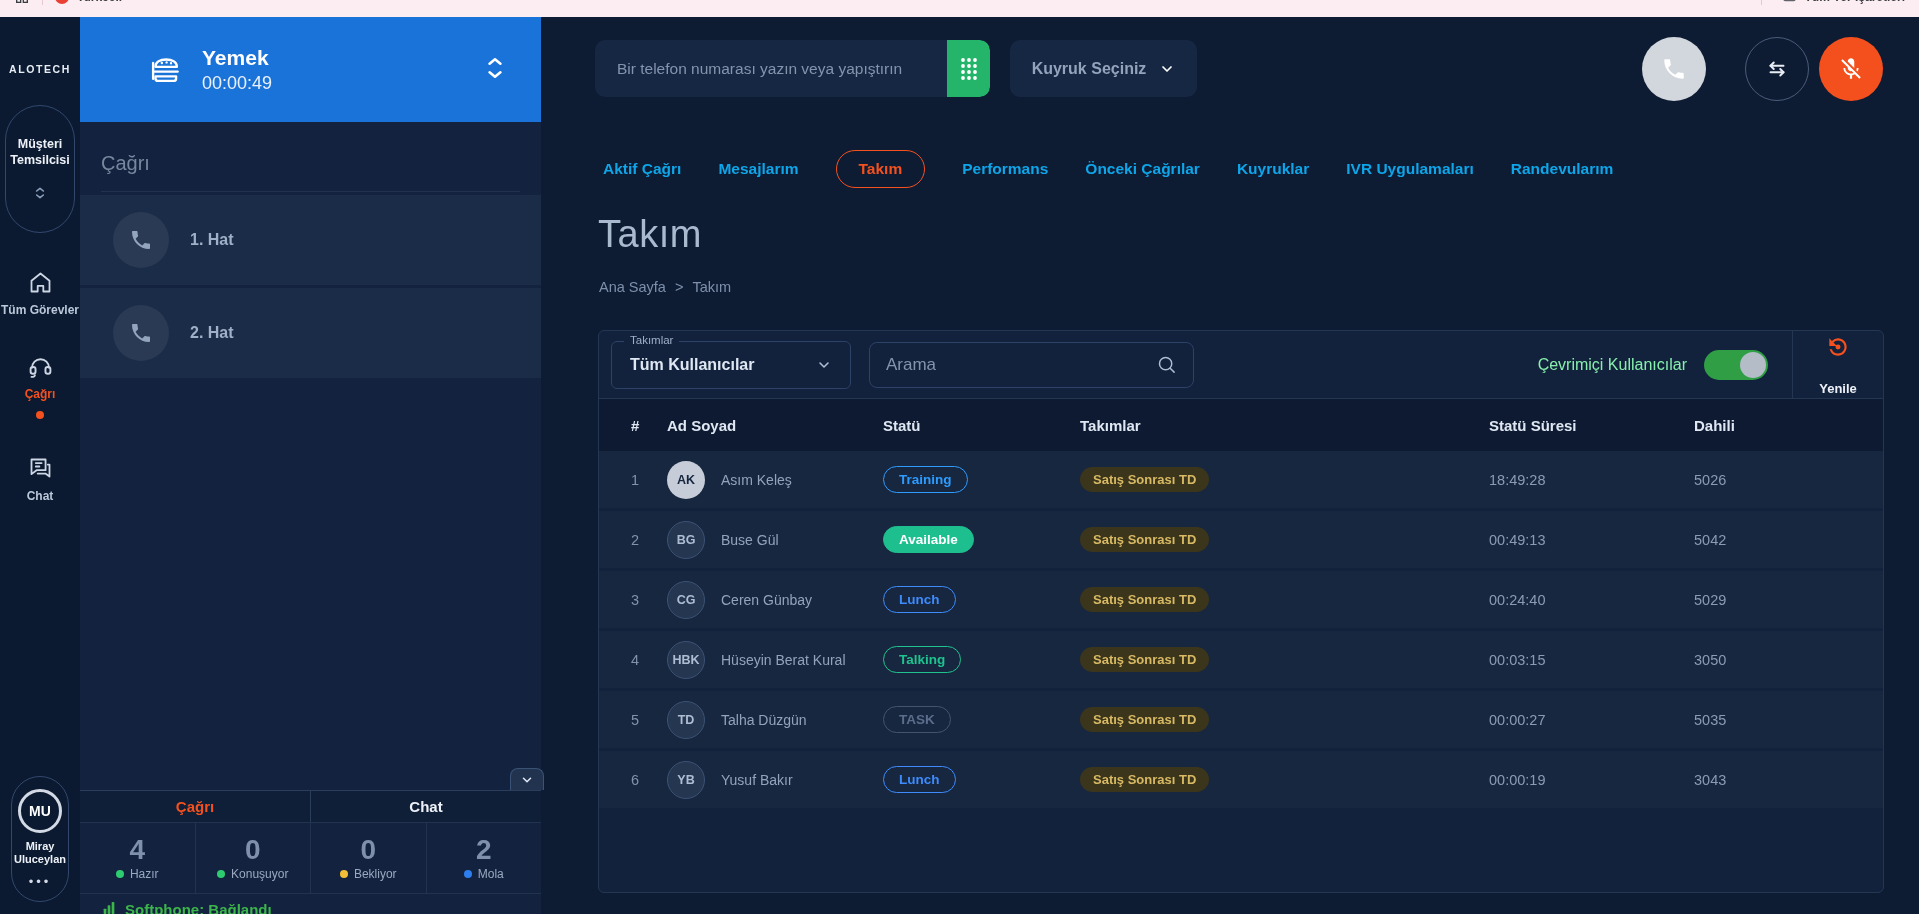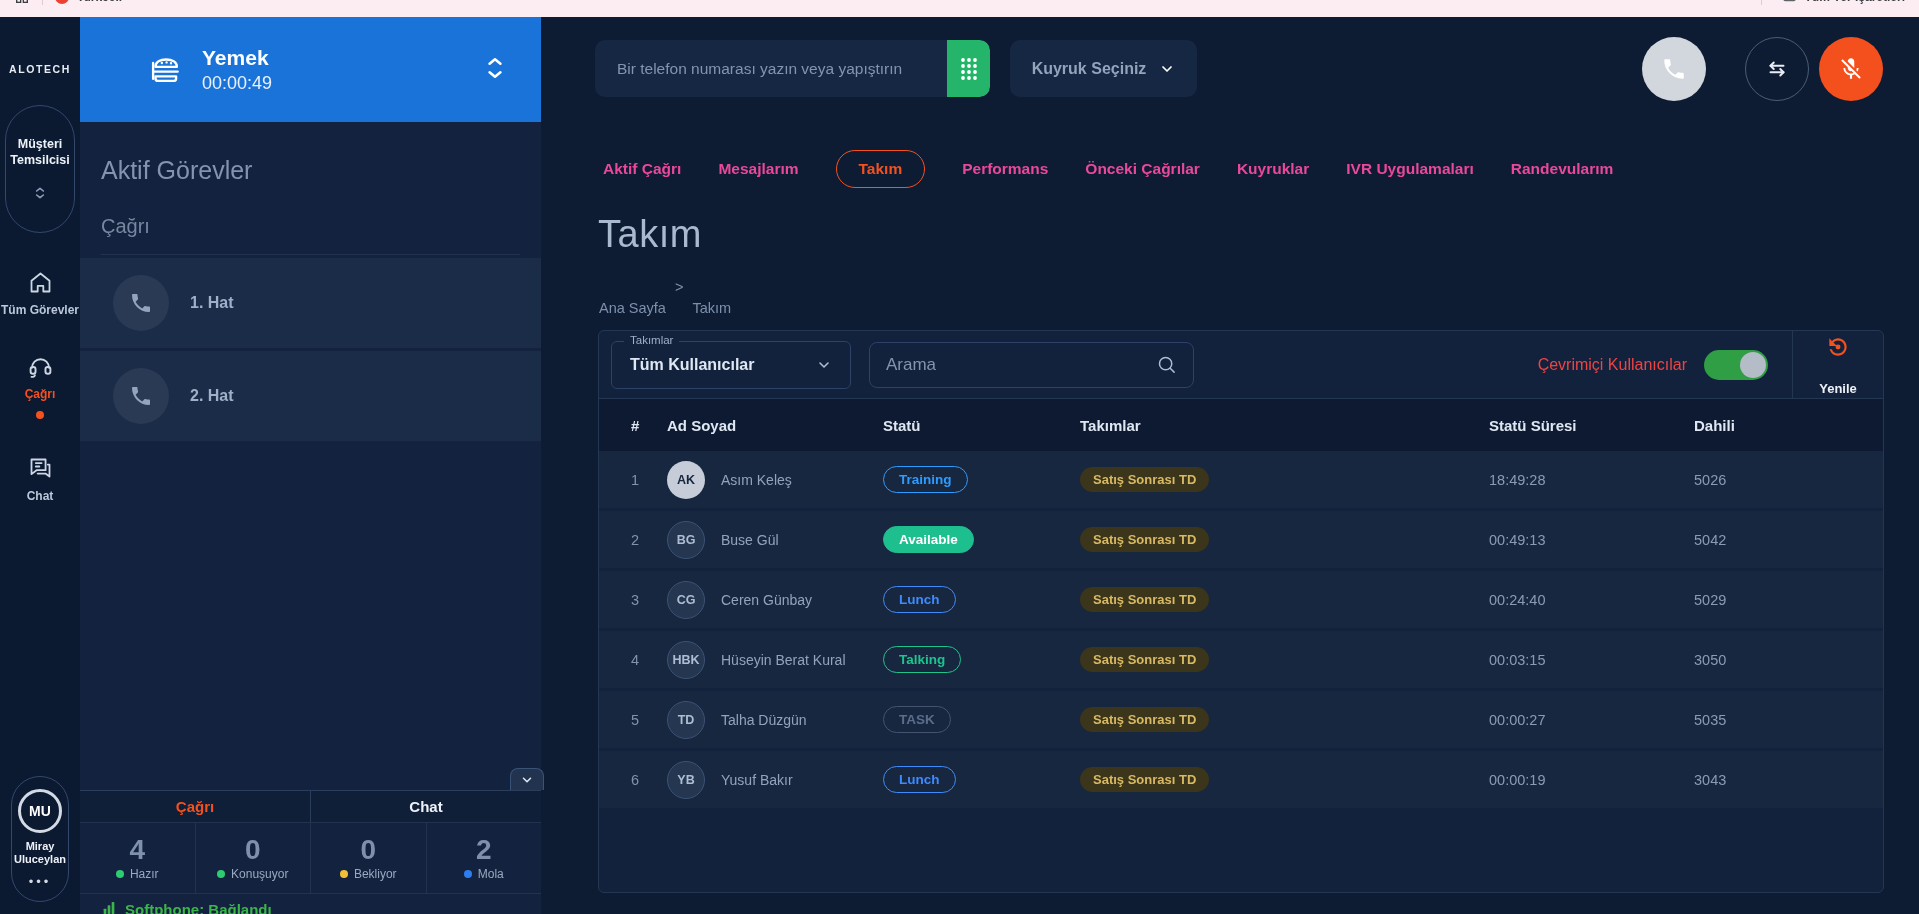--- a/index.html
+++ b/index.html
@@ -120,50 +120,50 @@
   .ctl { width:64px; height:64px; border-radius:50%; display:flex; align-items:center;
     justify-content:center; cursor:pointer; border:none; }
   .ctl svg { width:26px; height:26px; }
   .ctl-phone { background:#d2d6dd; color:#fff; }
   .ctl-transfer { background:transparent; border:1px solid #4a5c79; color:#e8edf4;
     margin-left:39px; }
   .ctl-mute { background:#f4501e; margin-left:10px; }
 
   .nav-tabs { position:absolute; left:62px; top:133px; display:flex; align-items:center;
     gap:37px; }
-  .tab { color:#ec4899; font-size:15.5px; font-weight:bold; cursor:pointer;
+  .tab { color:#0ea5e9; font-size:15.5px; font-weight:bold; cursor:pointer;
     white-space:nowrap; }
   .tab-active { color:#f4511e; border:1px solid #f4511e; border-radius:19px;
     padding:9px 22px; }
 
   .page-title { position:absolute; left:57px; top:196px; color:#a9bacf; font-size:38px;
     font-weight:400; letter-spacing:0.5px; }
   .breadcrumb { position:absolute; left:58px; top:262px; color:#7d90ab; font-size:14.5px;
     display:flex; gap:9px; }
-  .breadcrumb .crumb { cursor:pointer;margin-top:21px; }
+  .breadcrumb .crumb { cursor:pointer; }
 
   
   .card { position:absolute; left:57px; top:313px; width:1286px; height:563px;
     background:#12213c; border:1px solid #233753; border-radius:6px; }
   .filter-row { height:68px; display:flex; align-items:center; padding:0 0 0 12px;
     border-bottom:1px solid #233753; }
   .teams-select { position:relative; width:240px; height:48px; border:1px solid #2c4266;
     border-radius:6px; display:flex; align-items:center; padding:0 18px; cursor:pointer; }
   .teams-floating { position:absolute; top:-8px; left:12px; background:#12213c;
     padding:0 6px; font-size:11.5px; color:#9fb0c8; }
   .teams-value { color:#dfe7f2; font-size:16px; font-weight:bold; }
   .teams-select svg { margin-left:auto; width:16px; height:16px; color:#aebdd2; }
   .search-box { margin-left:18px; width:325px; height:46px; border:1px solid #2c4266;
     border-radius:8px; display:flex; align-items:center; padding:0 16px; }
   .search-input { flex:1; background:transparent; border:none; outline:none;
     color:#dfe7f2; font-size:17px; font-family:"Liberation Sans", sans-serif; }
   .search-input::placeholder { color:#8494ad; }
   .search-box svg { width:21px; height:21px; color:#aebdd2; }
   .online-group { margin-left:auto; display:flex; align-items:center; gap:17px; }
-  .online-label { color:#ef4444; font-size:16px; }
+  .online-label { color:#86efac; font-size:16px; }
   .toggle { width:64px; height:30px; border-radius:15px; background:#2f9e45;
     position:relative; cursor:pointer; }
   .toggle-knob { position:absolute; right:2px; top:2px; width:26px; height:26px;
     border-radius:50%; background:#b3bcc7; }
   .filter-vsep { width:1px; height:68px; background:#233753; margin-left:24px; }
   .refresh-btn { width:90px; display:flex; flex-direction:column; align-items:center;
     gap:21px; cursor:pointer; }
   .refresh-btn svg { width:26px; height:26px; }
   .refresh-label { color:#eef2f8; font-size:13px; font-weight:bold; }
 
@@ -275,21 +275,20 @@
       <div class="banner-title">Yemek</div>
       <div class="banner-timer">00:00:49</div>
     </span>
     <span class="banner-chevrons">
       <svg viewBox="0 0 24 24" fill="none" stroke="currentColor" stroke-width="2.4" stroke-linecap="round" stroke-linejoin="round">
           <path d="m7 8 5-4 5 4"></path>
           <path d="m7 16 5 4 5-4"></path>
         </svg>
     </span>
   </div>
-  <div class="tasks-title">Aktif Görevler</div>
   <div class="tasks-section">Çağrı</div>
   <div class="hat-list" id="hat-list">
   <div class="hat-row">
     <span class="hat-ic">
           <svg viewBox="0 0 24 24" fill="currentColor">
             <path d="M6.62 10.79c1.44 2.83 3.76 5.14 6.59 6.59l2.2-2.2c.27-.27.67-.36 1.02-.24 1.12.37 2.33.57 3.57.57.55 0 1 .45 1 1V20c0 .55-.45 1-1 1-9.39 0-17-7.61-17-17 0-.55.45-1 1-1h3.5c.55 0 1 .45 1 1 0 1.25.2 2.45.57 3.57.11.35.03.74-.25 1.02l-2.2 2.2z"></path>
           </svg>
         </span>
     <span class="hat-label">1. Hat</span>
   </div>

